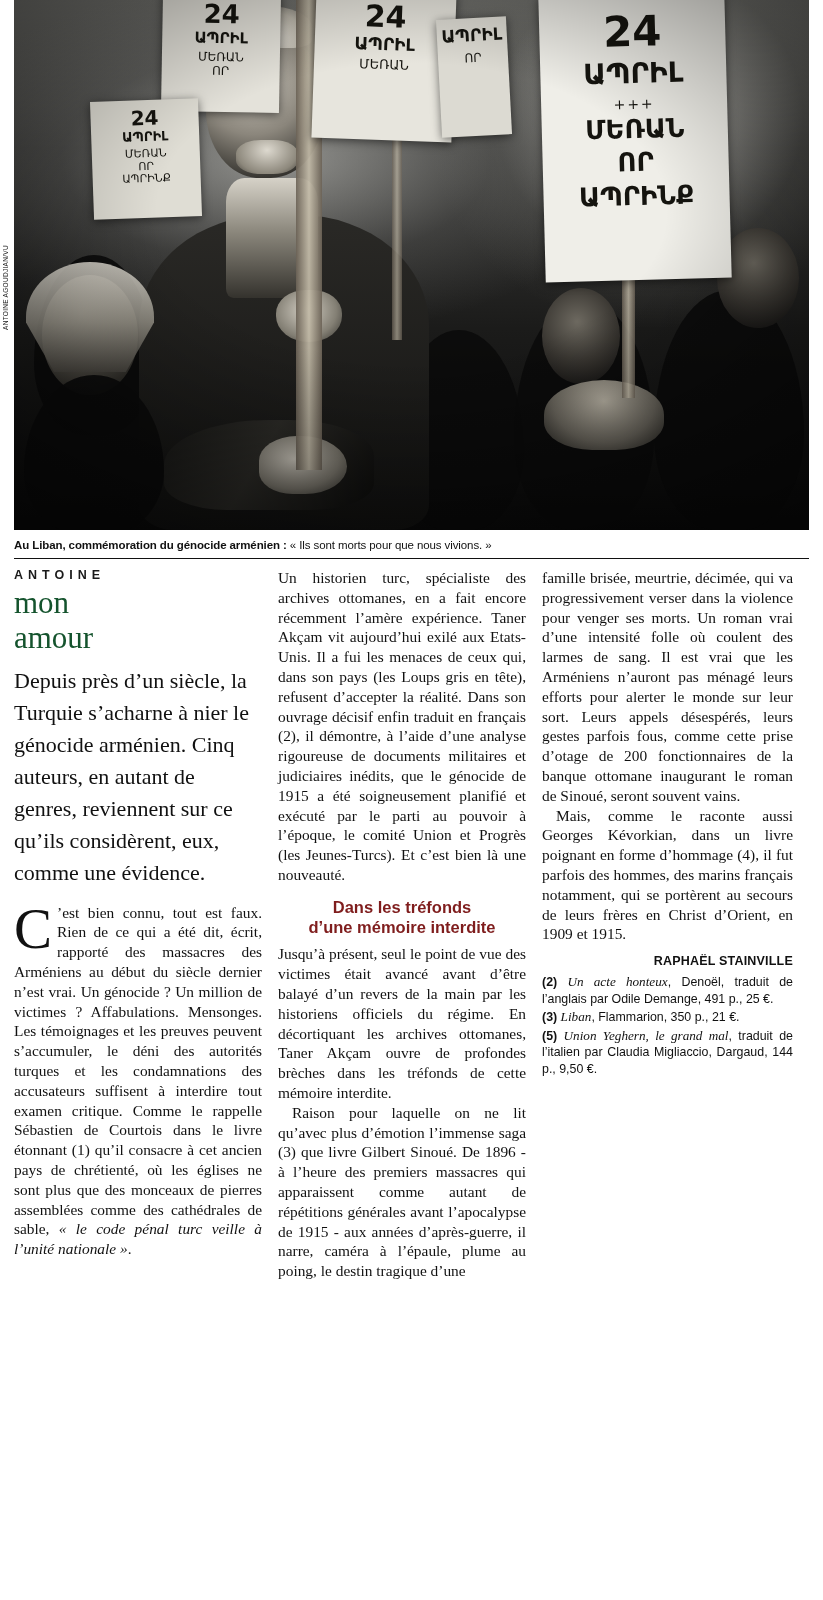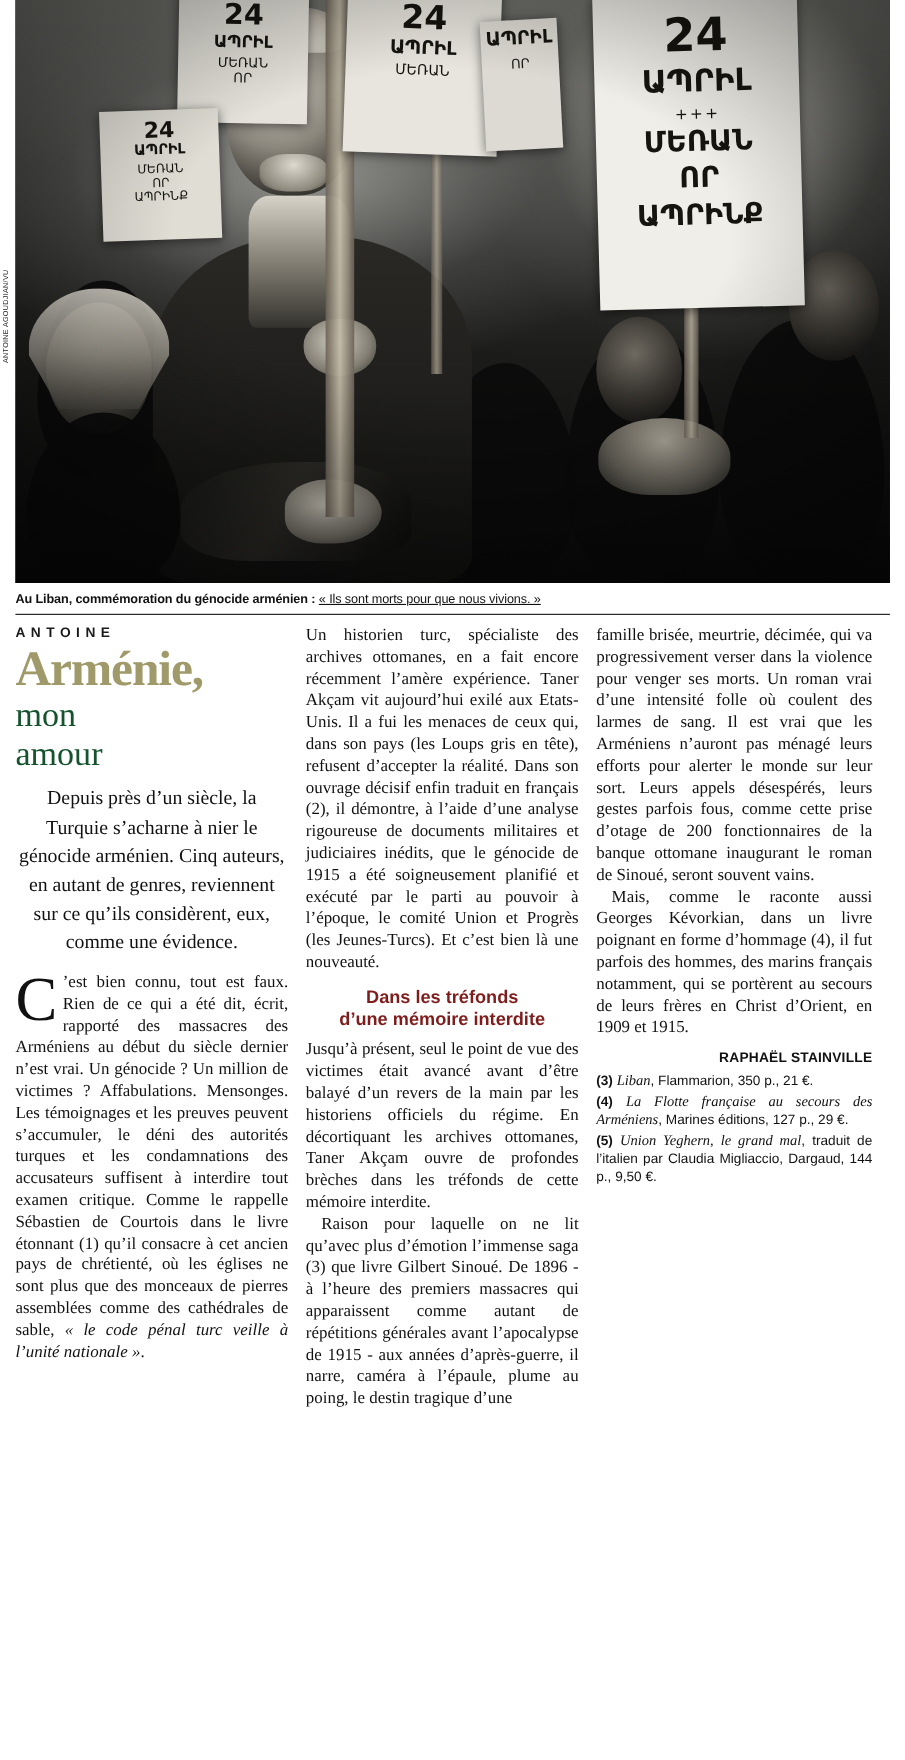--- a/index.html
+++ b/index.html
@@ -89,21 +89,21 @@
   }
 
   .caption {
     margin: 9px 14px 0 14px;
     font-family: "Liberation Sans", sans-serif;
     font-size: 11.5px;
     font-weight: 700;
     color: #111;
     letter-spacing: -0.1px;
   }
-  .caption .light { font-weight: 400; text-decoration: underline; }
+  .caption .light { font-weight: 400; }
 
   .rule {
     margin: 7px 14px 0 14px;
     height: 1px;
     background: #111;
   }
 
   
   .cols {
     display: flex;
@@ -135,25 +135,25 @@
   .title-sub {
     font-family: "Liberation Serif", serif;
     font-size: 31px;
     font-weight: 400;
     color: #14532d;
     line-height: 1.12;
     margin: 2px 0 0 0;
   }
   .standfirst {
     font-family: "Liberation Serif", serif;
-    font-size: 18px;
+    font-size: 22px;
     line-height: 1.45;
     color: #111;
     margin-top: 10px;
-    text-align: center;
+    text-align: left;
   }
 
   .body-txt {
     font-family: "Liberation Serif", serif;
     font-size: 15.4px;
     line-height: 1.285;
     text-align: justify;
     color: #111;
     hyphens: auto;
   }
@@ -294,21 +294,20 @@
     <span>Au Liban, commémoration du génocide arménien :</span>
     <span class="light">« Ils sont morts pour que nous vivions. »</span>
   </div>
 
   <div class="rule"></div>
 
   <div class="cols">
 
     <div class="col c1">
       <div class="kicker">ANTOINE</div>
-      <div class="title-main">Arménie,</div>
       <div class="title-sub" style="white-space:pre-line;">mon
 amour</div>
       <div class="standfirst">Depuis près d’un siècle, la Turquie s’acharne à nier le génocide arménien. Cinq auteurs, en autant de genres, reviennent sur ce qu’ils considèrent, eux, comme une évidence.</div>
 
       <div class="body-txt" style="margin-top:14px;">
         <p class="dropcap-p">
           <span class="dropcap">C</span><span>’est bien connu, tout est faux. Rien de ce qui a été dit, écrit, rapporté des massacres des Arméniens au début du siècle dernier n’est vrai. Un génocide ? Un million de victimes ? Affabulations. Mensonges. Les témoignages et les preuves peuvent s’accumuler, le déni des autorités turques et les condamnations des accusateurs suffisent à interdire tout examen critique. Comme le rappelle Sébastien de Courtois dans le livre étonnant (1) qu’il consacre à cet ancien pays de chrétienté, où les églises ne sont plus que des monceaux de pierres assemblées comme des cathédrales de sable, </span><span class="ital">« le code pénal turc veille à l’unité nationale »</span><span>.</span>
         </p>
       </div>
     </div>
@@ -325,21 +324,21 @@
       </div>
     </div>
 
     <div class="col c3">
       <div class="body-txt">
         <p class="first">famille brisée, meurtrie, décimée, qui va progressivement verser dans la violence pour venger ses morts. Un roman vrai d’une intensité folle où coulent des larmes de sang. Il est vrai que les Arméniens n’auront pas ménagé leurs efforts pour alerter le monde sur leur sort. Leurs appels désespérés, leurs gestes parfois fous, comme cette prise d’otage de 200 fonctionnaires de la banque ottomane inaugurant le roman de Sinoué, seront souvent vains.</p>
         <p>Mais, comme le raconte aussi Georges Kévorkian, dans un livre poignant en forme d’hommage (4), il fut parfois des hommes, des marins français notamment, qui se portèrent au secours de leurs frères en Christ d’Orient, en 1909 et 1915.</p>
       </div>
       <div class="byline">RAPHAËL STAINVILLE</div>
       <div class="notes">
+        <p><b>(2)</b> <span class="t">Un acte honteux</span><span>, Denoël, traduit de l’anglais par Odile Demange, 491 p., 25 €.</span></p>
         <p><b>(3)</b> <span class="t">Liban</span><span>, Flammarion, 350 p., 21 €.</span></p>
-        <p><b>(4)</b> <span class="t">La Flotte française au secours des Arméniens</span><span>, Marines éditions, 127 p., 29 €.</span></p>
         <p><b>(5)</b> <span class="t">Union Yeghern, le grand mal</span><span>, traduit de l’italien par Claudia Migliaccio, Dargaud, 144 p., 9,50 €.</span></p>
       </div>
     </div>
   </div>
 
 
 </div>
 
 </body></html>

